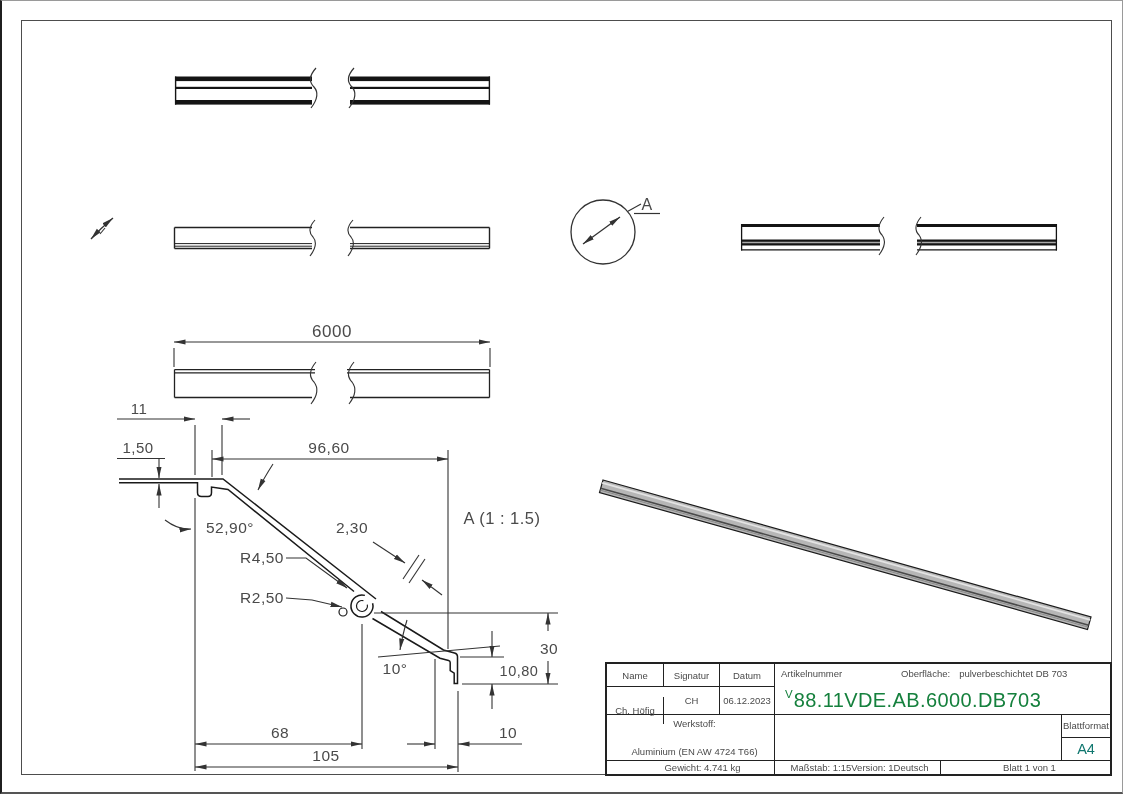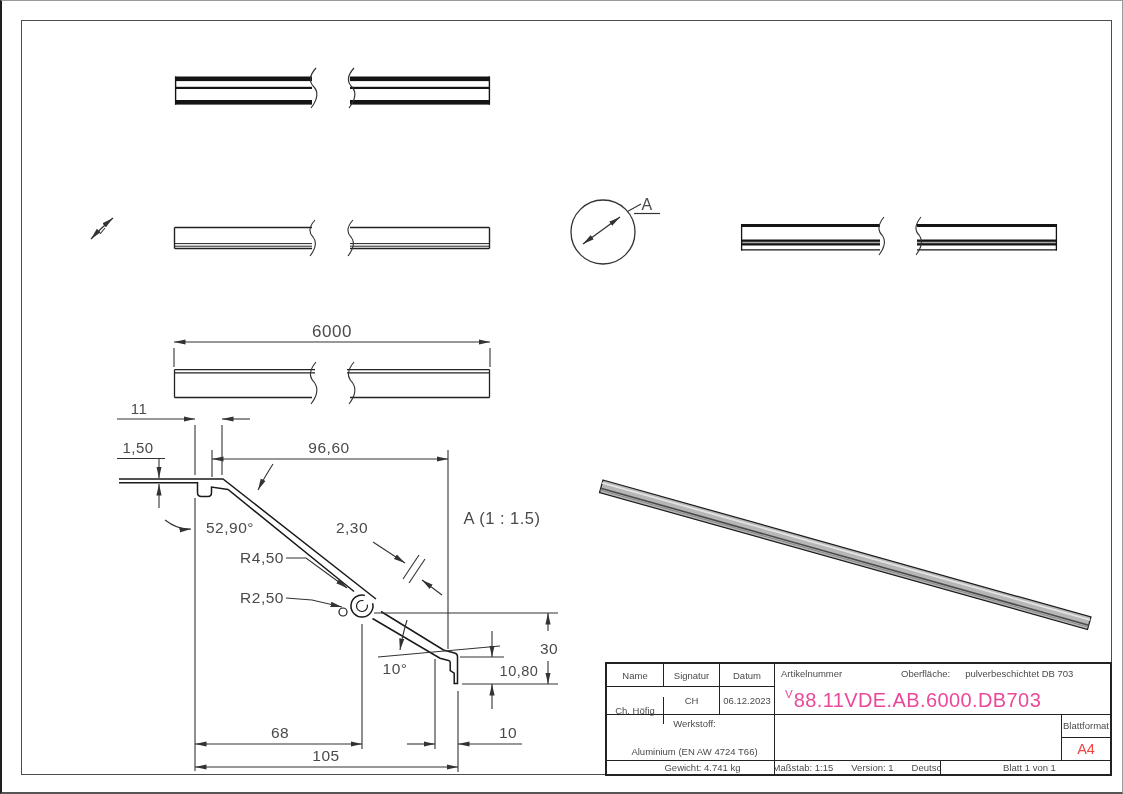--- a/index.html
+++ b/index.html
@@ -29,29 +29,29 @@
   .tb .b-b{border-bottom:1.3px solid #222;}
   .tb .b-l{border-left:1.3px solid #222;}
   .c-name   {left:0;   top:0;  width:57px; height:23px;}
   .c-sig    {left:57px; top:0;  width:56px; height:23px;}
   .c-dat    {left:113px;top:0;  width:55px; height:23px;}
   .v-name   {left:0;   top:33px;width:57px; height:27px;}
   .v-sig    {left:57px; top:23px;width:56px; height:27px;}
   .v-dat    {left:113px;top:23px;width:55px; height:27px;text-align:center;}
   .c-article{left:168px;top:0;  width:335px;height:50px;justify-content:flex-start;}
   .art-label{position:absolute;left:6px;top:4px;}
-  .surface  {position:absolute;left:126px;top:4px;display:flex;gap:15px;}
-  .art-num  {position:absolute;left:10px;bottom:2px;font-size:20px;color:#ec4899;letter-spacing:0.4px;}
+  .surface  {position:absolute;left:126px;top:4px;display:flex;gap:9px;}
+  .art-num  {position:absolute;left:10px;bottom:2px;font-size:20px;color:#15803d;letter-spacing:0.4px;}
   .art-num .vmark{font-size:11.5px;vertical-align:9px;letter-spacing:0;margin-right:1px;}
   .r3-left  {left:0;   top:50px;width:168px;height:46px;flex-direction:column;align-items:flex-start;justify-content:center;padding-left:8px;gap:17px;}
   .r3-mid   {left:168px;top:50px;width:286px;height:46px;}
   .c-bf     {left:454px;top:50px;width:49px; height:24px;}
-  .c-a4     {left:454px;top:74px;width:49px; height:22px;font-size:14.5px;color:#ef4444;}
+  .c-a4     {left:454px;top:74px;width:49px; height:22px;font-size:14.5px;color:#0f766e;}
   .r4-left  {left:0;   top:96px;width:168px;height:14px;justify-content:flex-start;padding-left:24px;}
-  .r4-mid   {left:168px;top:96px;width:166px;height:14px;justify-content:flex-start;gap:18px;padding-left:4px;}
+  .r4-mid   {left:168px;top:96px;width:166px;height:14px;justify-content:flex-start;padding-left:4px;}
   .r4-right {left:334px;top:96px;width:169px;height:14px;justify-content:flex-start;padding-left:8px;}
   .row4line{position:absolute;left:0;top:96px;width:503px;height:0;border-top:1.3px solid #222;}
   .row3line{position:absolute;left:0;top:50px;width:503px;height:0;border-top:1.3px solid #222;}
 </style>
 </head>
 <body>
 
 <div class="page">
   <div class="frame"></div>
 

